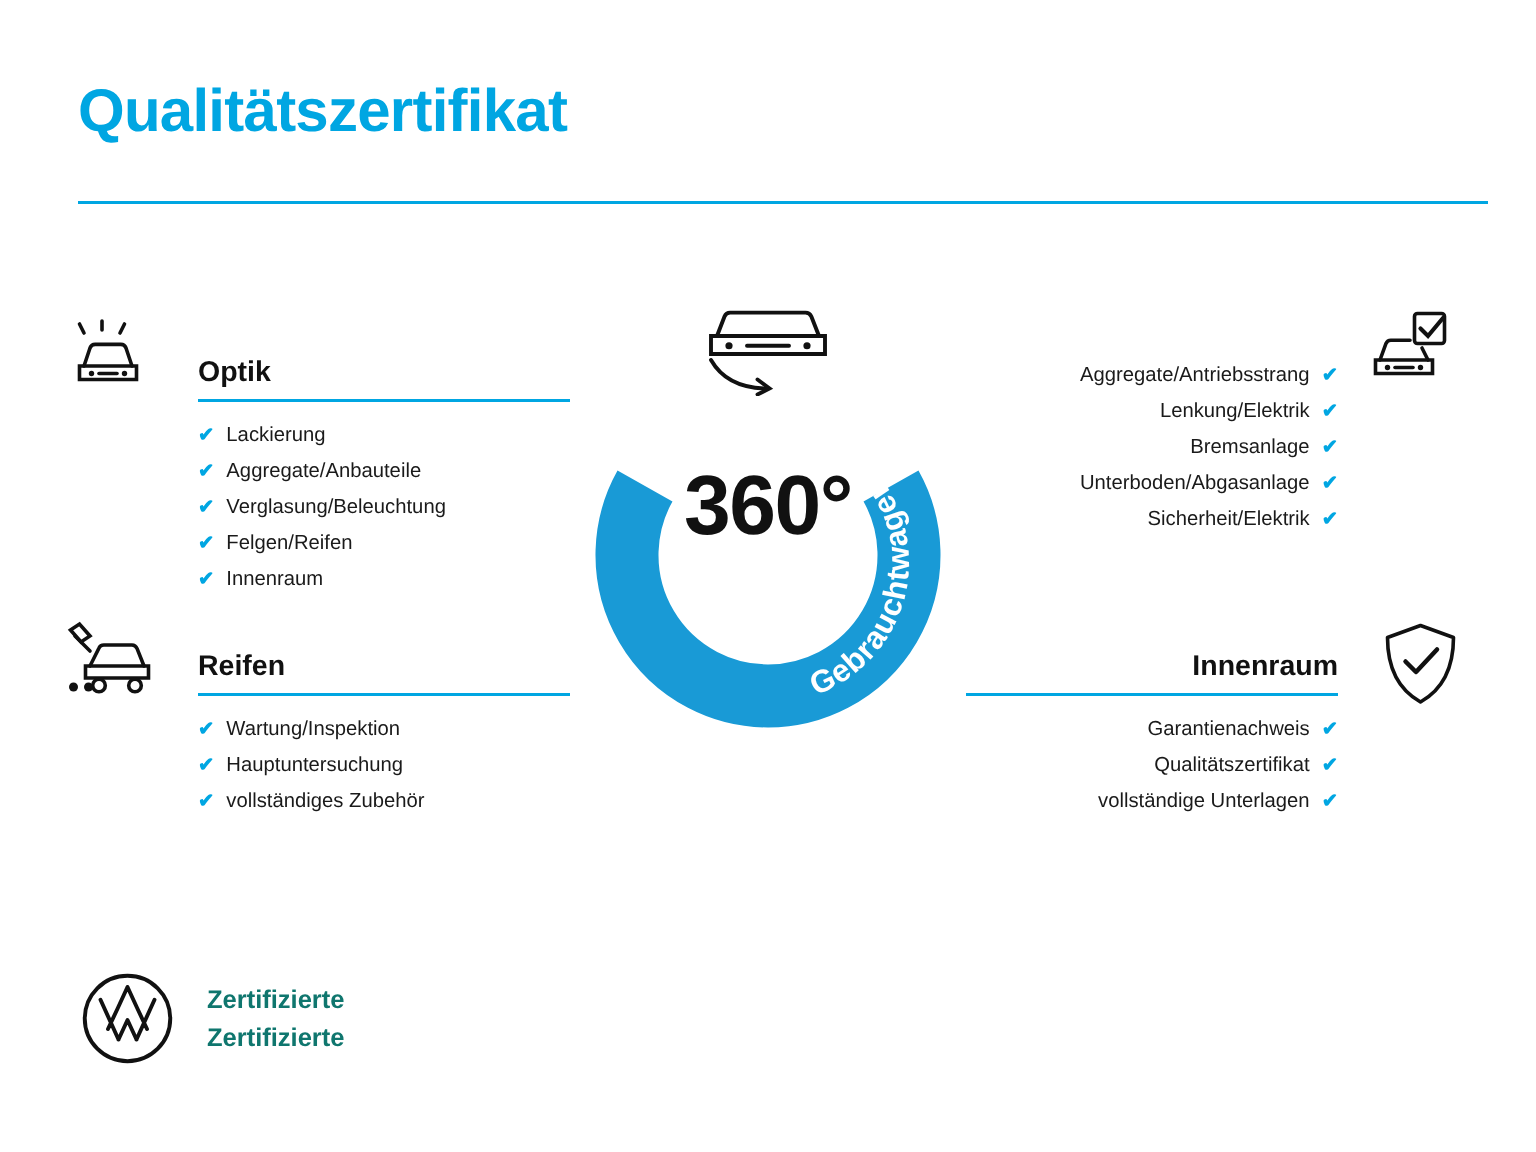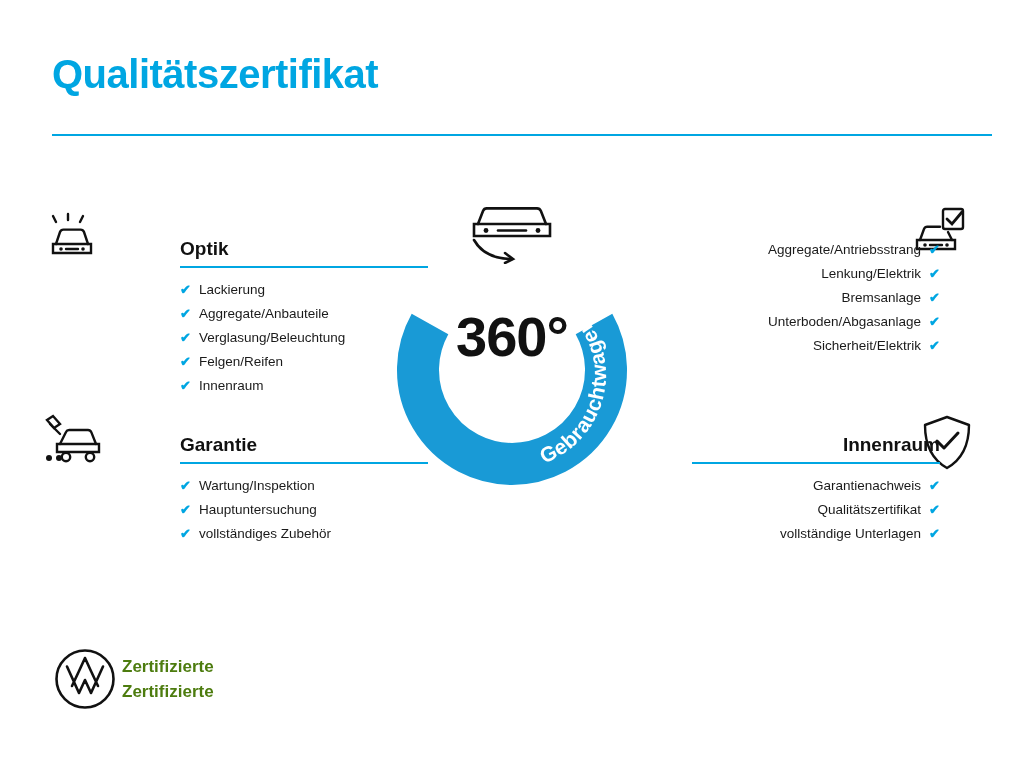--- a/index.html
+++ b/index.html
@@ -36,21 +36,20 @@
     left: 52px;
     top: 134px;
     width: 940px;
     height: 2px;
     background: #00a6e2;
   }
 
   
   .section {
     position: absolute;
-    margin-left: 48px;
   }
   .section.left { width: 340px; }
   .section.right { width: 340px; }
 
   .sec-head {
     position: relative;
     height: 40px;
   }
   .sec-title {
     font-size: 19px;
@@ -140,25 +139,25 @@
 
   
   .footer {
     position: absolute;
     left: 54px;
     top: 648px;
     display: flex;
     align-items: center;
   }
   .footer-text {
-    margin-left: 6px;
+    margin-left: 22px;
     font-size: 17px;
     font-weight: bold;
     line-height: 25px;
-    color: #4d7c0f;
+    color: #0f766e;
   }
 </style>
 </head>
 <body>
 
 <div class="page">
 
   <div class="title">Qualitätszertifikat</div>
   <div class="title-rule"></div>
 
@@ -255,21 +254,21 @@
         </li>
       <li>
           <span class="check">✔</span>
           <span>Innenraum</span>
         </li>
     </ul>
   </div>
 
   <div class="section left" id="sec-wartung">
     <div class="sec-head">
-      <div class="sec-title">Garantie</div>
+      <div class="sec-title">Reifen</div>
       <div class="sec-underline"></div>
     </div>
     <ul class="items">
       <li>
           <span class="check">✔</span>
           <span>Wartung/Inspektion</span>
         </li>
       <li>
           <span class="check">✔</span>
           <span>Hauptuntersuchung</span>

